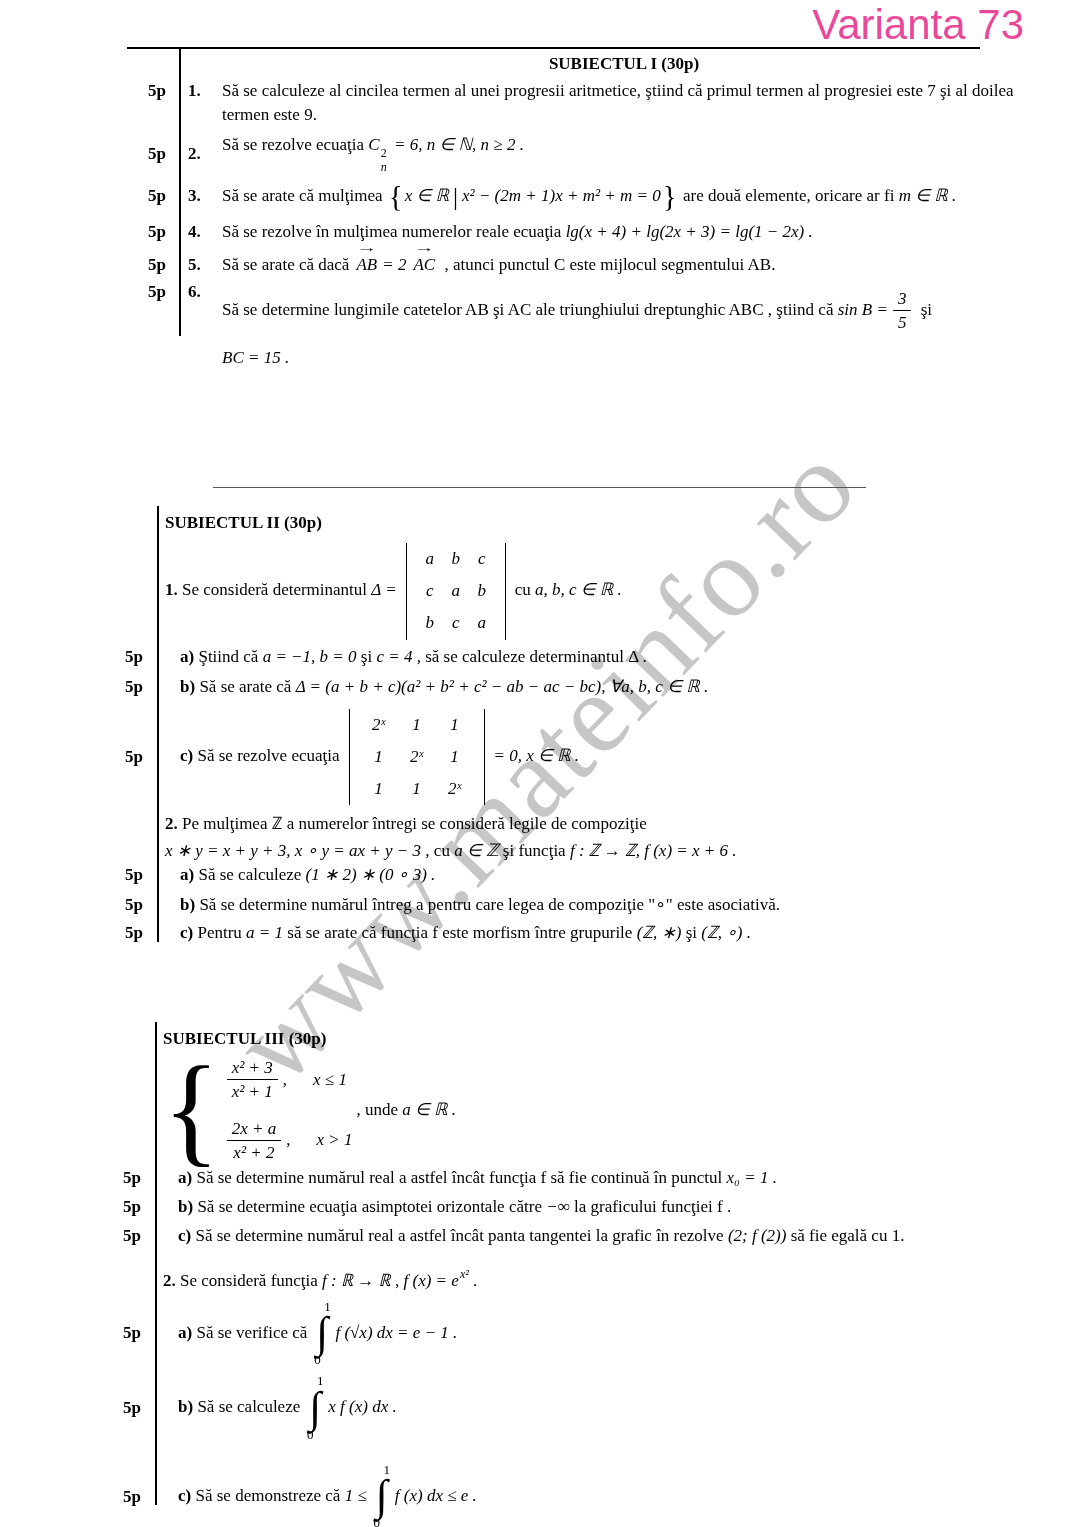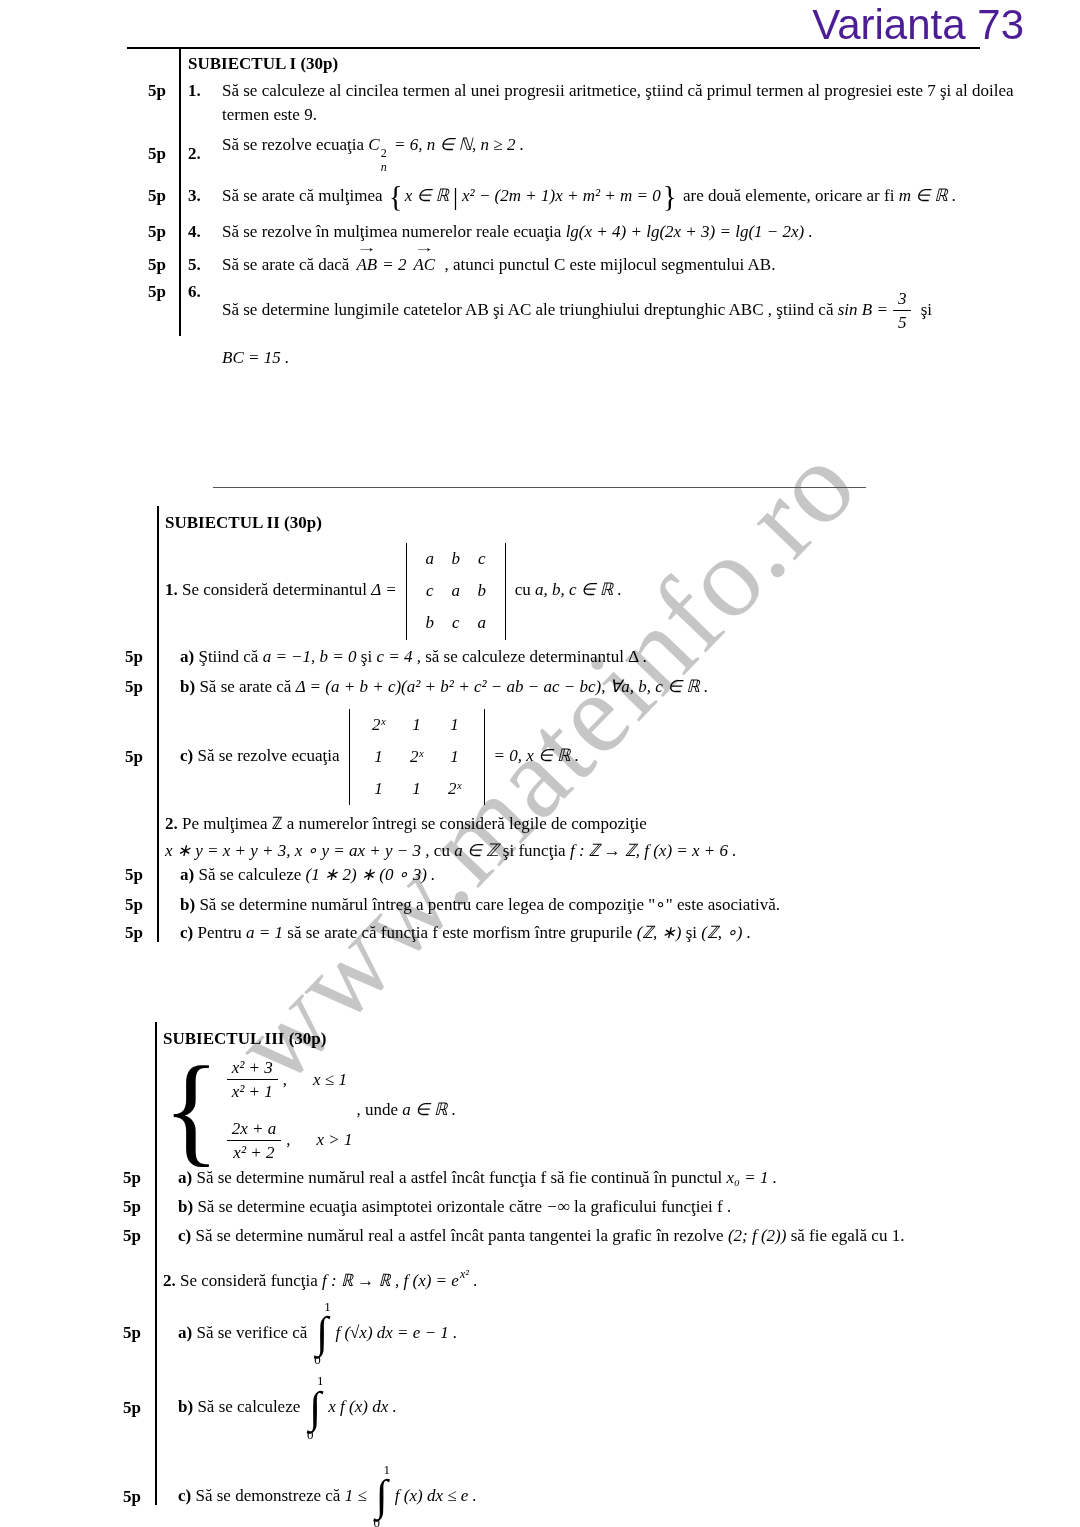--- a/index.html
+++ b/index.html
@@ -12,35 +12,35 @@
   .watermark {
     position:absolute; left:65px; top:706px; width:960px; text-align:center;
     font-size:115px; line-height:1; color:#c6c6c6; white-space:nowrap;
     transform:rotate(-46deg); z-index:0; letter-spacing:2px;
     font-family:"Liberation Serif", serif;
   }
   .content { position:relative; z-index:1; }
   
   .variant-title {
     position:absolute; top:4px; right:56px; z-index:1;
-    font-family:"Liberation Sans", sans-serif; font-size:42px; line-height:1; color:#4c1d95;
+    font-family:"Liberation Sans", sans-serif; font-size:42px; line-height:1; color:#ec4899;
   }
   .top-rule { position:absolute; left:127px; top:47px; width:853px; border-top:2px solid #000; z-index:0; }
   .divider  { position:absolute; left:213px; top:487px; width:653px; border-top:1.5px solid #555; }
   
   .sec  { position:absolute; }
   .sec1 { left:125px; top:52px;  width:935px; }
   .sec2 { left:125px; top:505px; width:945px; }
   .sec3 { left:123px; top:1020px; width:945px; }
   .vrule { position:absolute; border-left:2px solid #000; }
   .vrule1 { left:54px; top:-3px; height:287px; }
   .vrule2 { left:32px; top:1px;  height:436px; }
   .vrule3 { left:32px; top:2px;  height:483px; }
   .stitle { font-weight:bold; }
-  .sec1 .stitle { padding-left:63px; margin-bottom:3px; }
+  .sec1 .stitle { padding-left:63px; margin-bottom:3px;text-align:center; }
   .sec2 .stitle, .sec3 .stitle { padding-left:40px; }
   
   .srow { display:flex; align-items:center; position:relative; }
   .srow.top { align-items:flex-start; }
   .b { font-weight:bold; }
   .pts1 { flex:0 0 54px; box-sizing:border-box; padding-left:23px; font-weight:bold; }
   .num1 { flex:0 0 43px; box-sizing:border-box; padding-left:9px; font-weight:bold; }
   .pts2 { flex:0 0 40px; box-sizing:border-box; font-weight:bold; }
   .body1 { flex:1 1 auto; }
   .body2 { flex:1 1 auto; }

